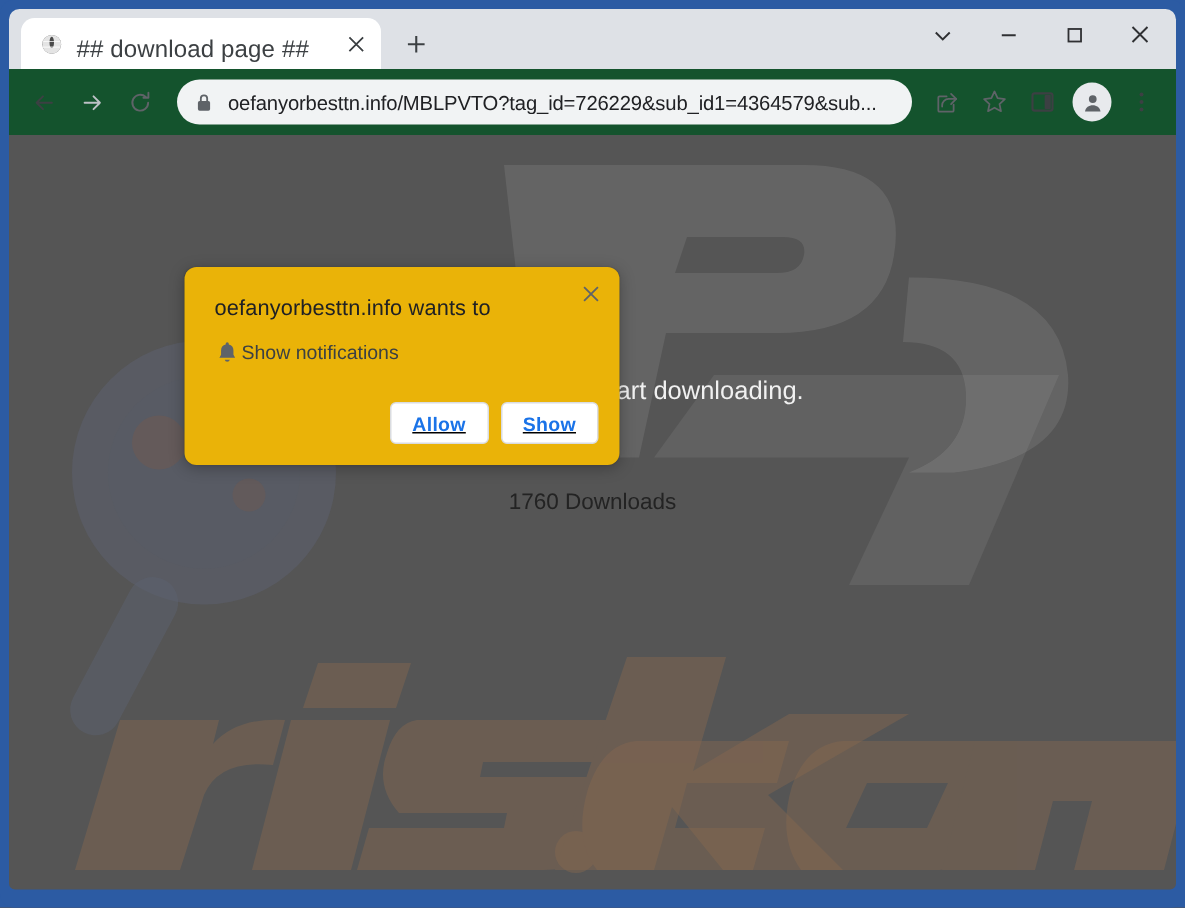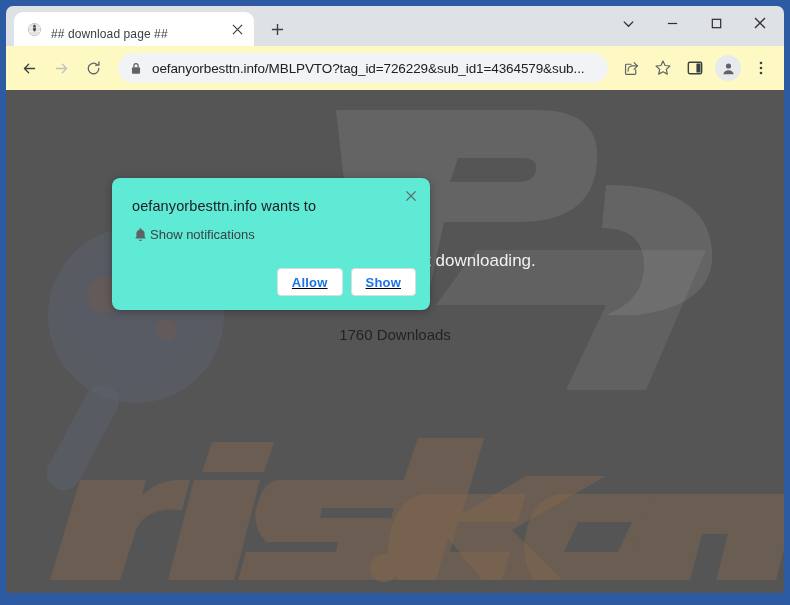--- a/index.html
+++ b/index.html
@@ -45,21 +45,21 @@
   }
 
   .tab-favicon {
     width: 16px; height: 16px;
     flex: 0 0 16px;
     display: flex; align-items: center; justify-content: center;
   }
 
   .tab-title {
     flex: 1 1 auto;
-    font-size: 12px;
+    font-size: 16px;
     color: #3c4043;
     white-space: nowrap;
     overflow: hidden;
     text-overflow: ellipsis;
     letter-spacing: .1px;
     margin-top: 10px;
   }
 
   .tab-close {
     width: 18px; height: 18px;
@@ -92,21 +92,21 @@
     width: 44px; height: 34px;
     display: flex; align-items: center; justify-content: center;
     color: #2f3033;
   }
 
   
   .toolbar {
     position: absolute;
     left: 6px; top: 46px;
     width: 778px; height: 44px;
-    background: #fef9c3;
+    background: #14532d;
     display: flex;
     align-items: center;
     padding: 0 8px;
     gap: 2px;
   }
 
   .nav-btn {
     width: 30px; height: 30px;
     display: flex; align-items: center; justify-content: center;
     border-radius: 50%;
@@ -187,23 +187,23 @@
     left: 0; right: 0;
     top: 236px;
     text-align: center;
     color: #232323;
     font-size: 15px;
   }
 
   
   .perm-dialog {
     position: absolute;
-    left: 106px; top: 88px;
-    width: 318px; height: 132px;
-    background: #5eead4;
+    left: 117px; top: 88px;
+    width: 290px; height: 132px;
+    background: #eab308;
     border-radius: 8px;
     box-shadow: 0 2px 10px rgba(0,0,0,.28), 0 0 1px rgba(0,0,0,.2);
     z-index: 20;
   }
 
   .perm-close {
     position: absolute;
     right: 8px; top: 7px;
     width: 22px; height: 22px;
     display: flex; align-items: center; justify-content: center;

